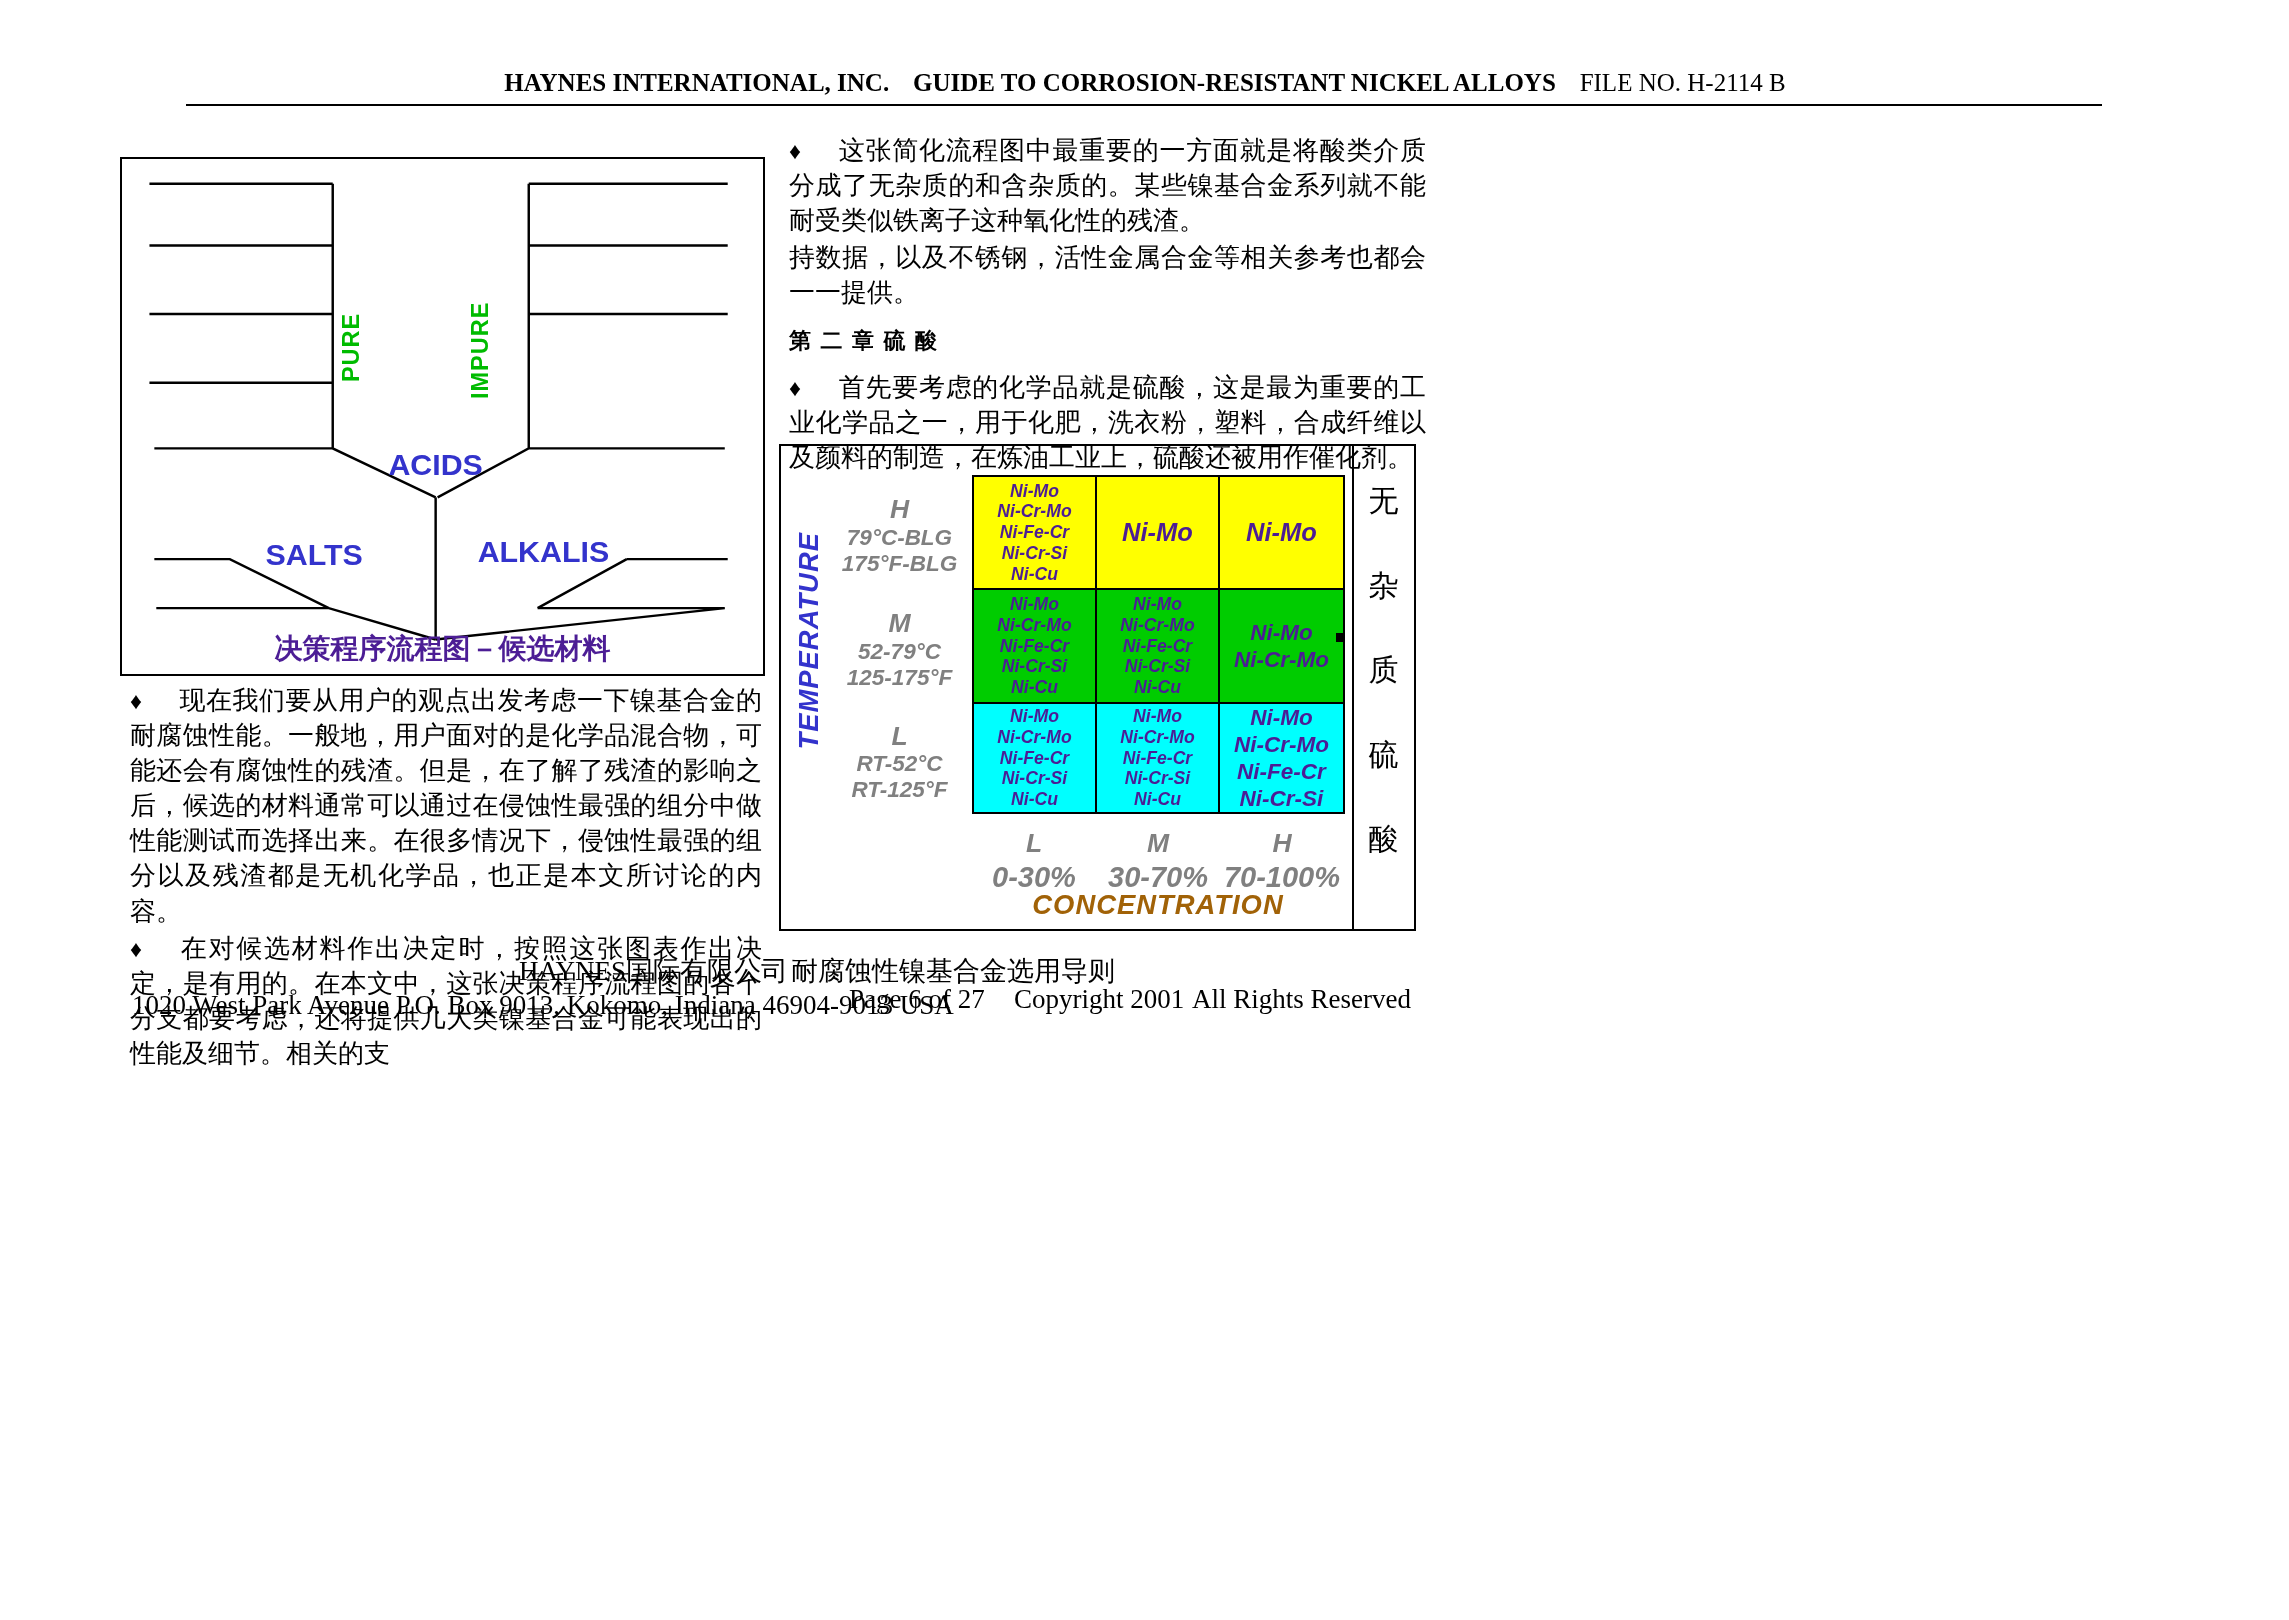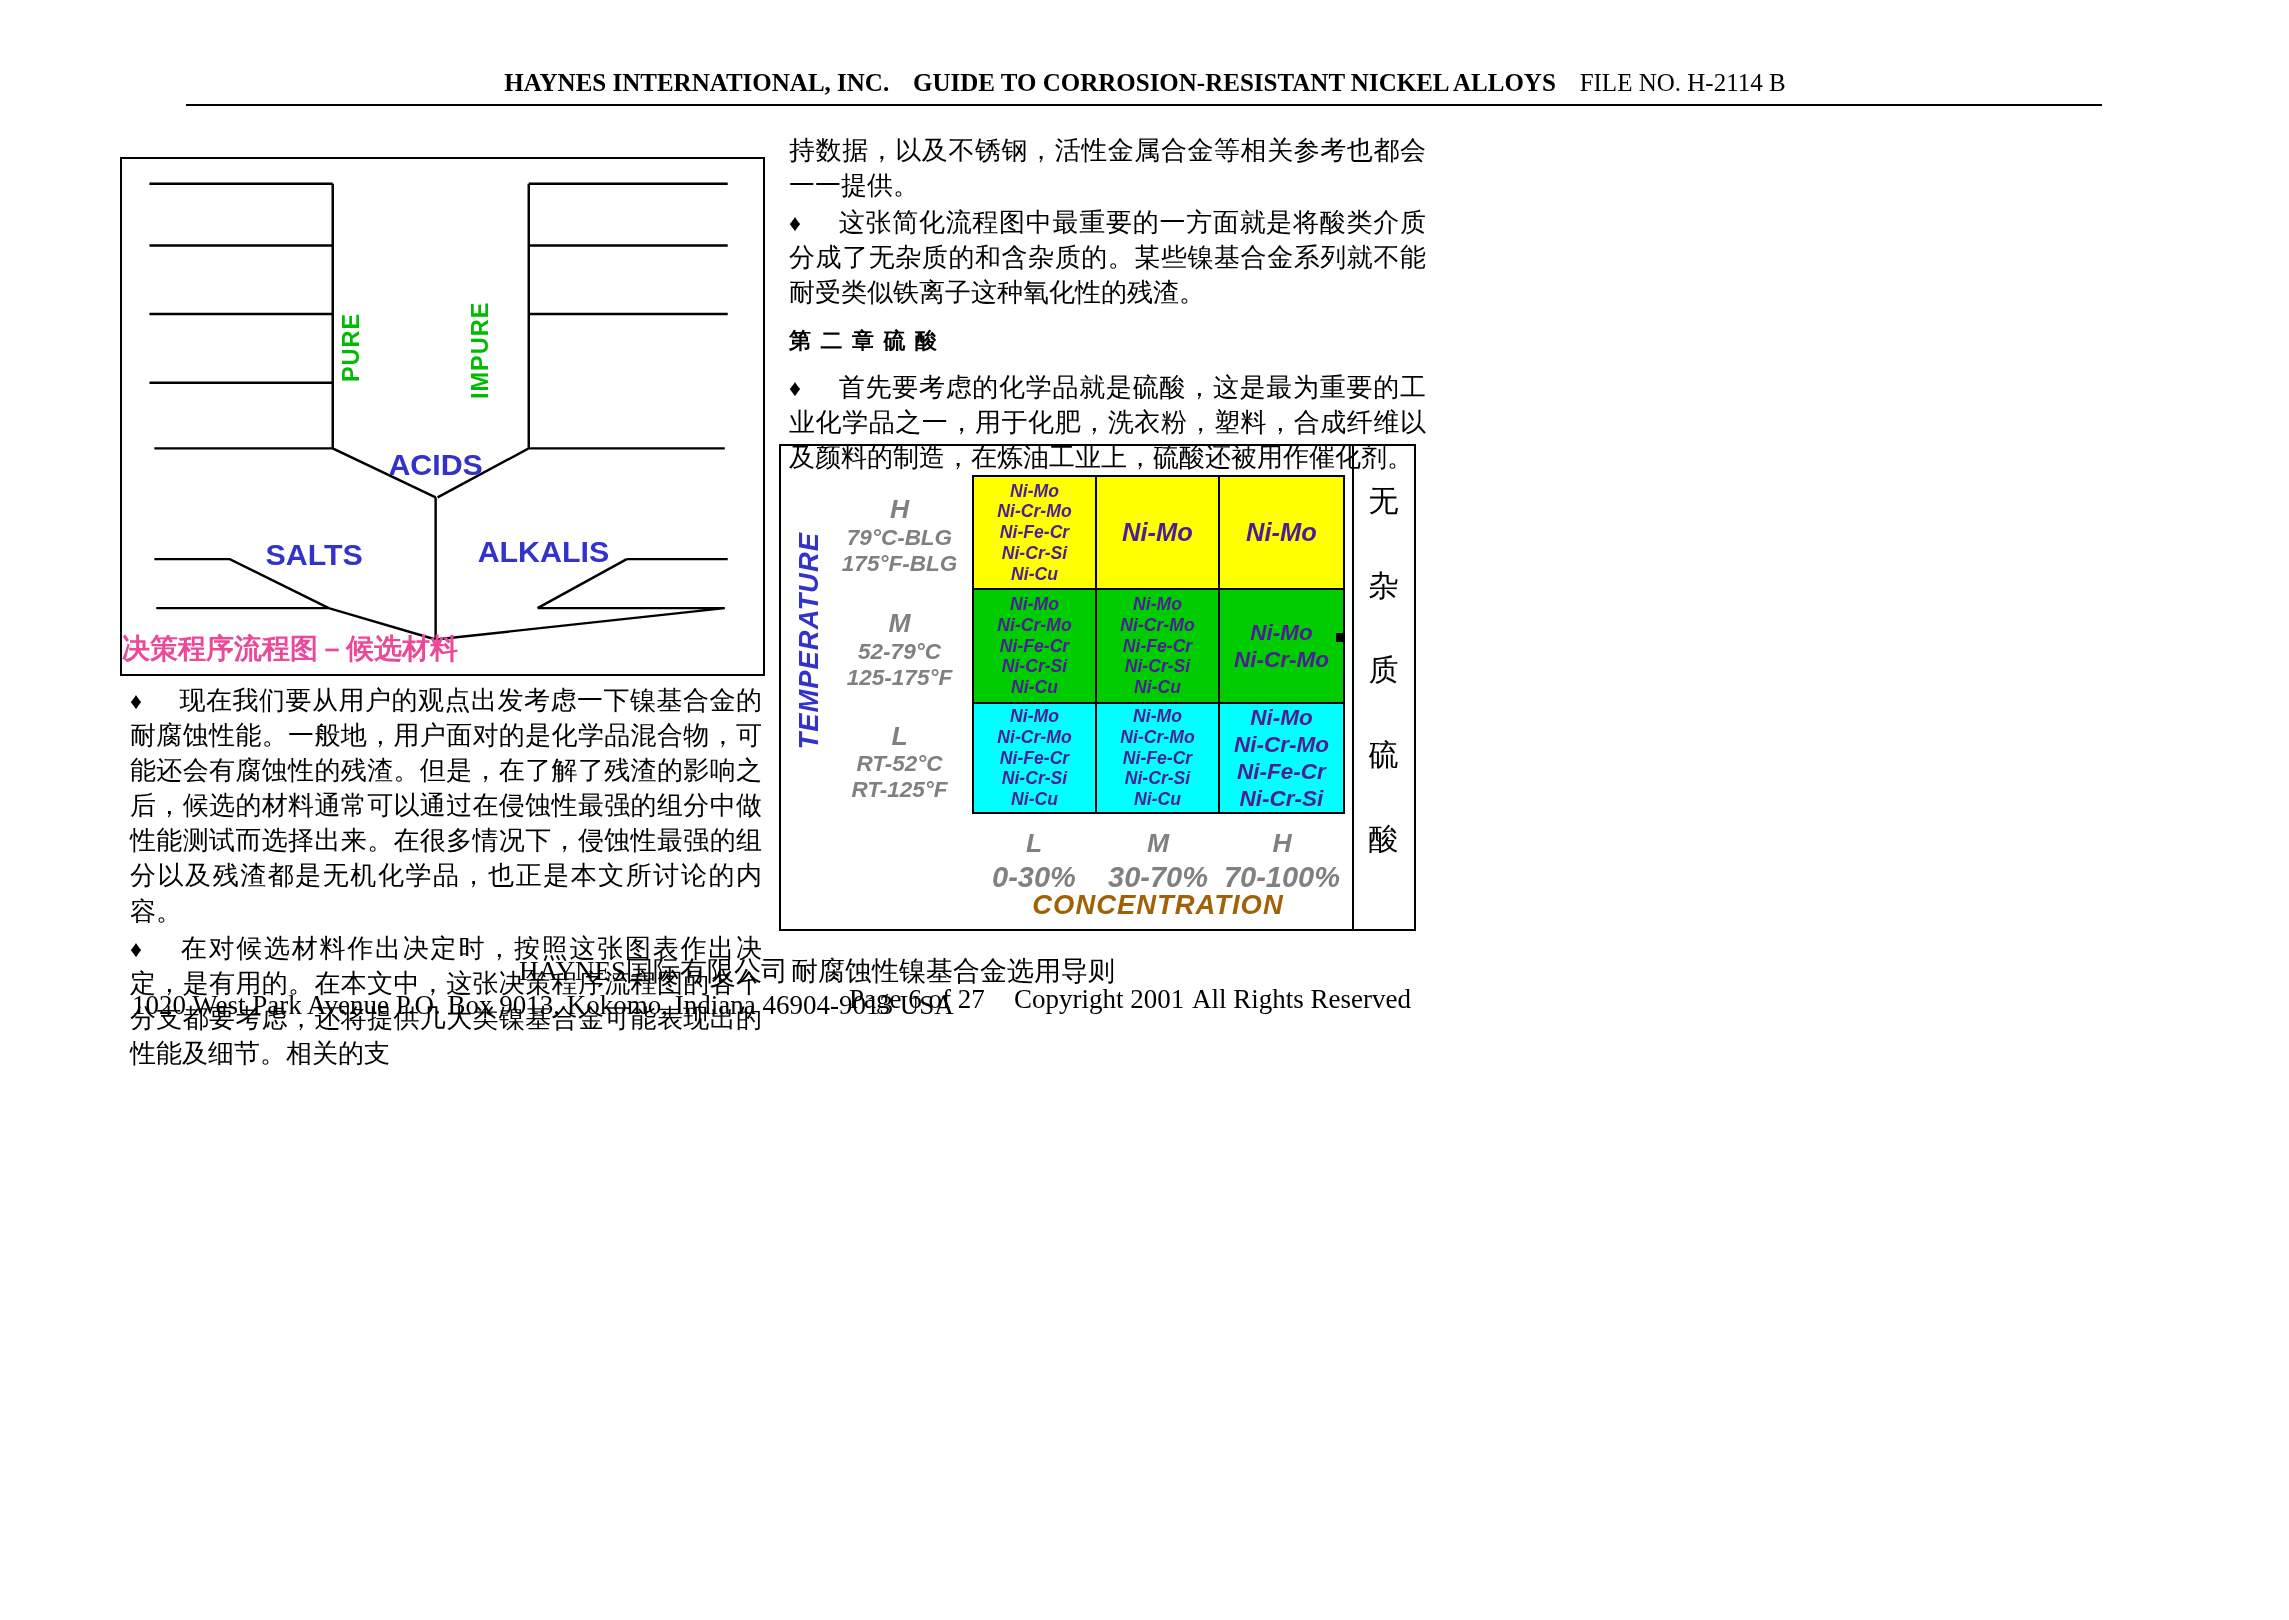--- a/index.html
+++ b/index.html
@@ -11,21 +11,21 @@
   .doc-header { position:absolute; top:69px; left:0; width:100%; text-align:center; font-size:25px; }
   .hdr-bold { font-weight:bold; margin:0 8.8px; }
   .hdr-normal { font-weight:normal; margin:0 8.8px; }
   .header-rule { position:absolute; top:104px; left:186px; width:1916px; border-top:2.5px solid #000; }
 
   
   .flowchart-box { position:absolute; left:120px; top:157px; width:645px; height:519px; border:2px solid #000; box-sizing:border-box; }
   .flowchart-svg { position:absolute; left:0; top:0; width:641px; height:516px; }
   .svg-green { fill:#00BB00; font-family:"Liberation Sans",sans-serif; font-weight:bold; font-size:24px; letter-spacing:1px; }
   .svg-blue  { fill:#3333CC; font-family:"Liberation Sans",sans-serif; font-weight:bold; font-size:31px; }
-  .flowchart-caption { position:absolute; left:0; right:0; bottom:5.9px; color:#ec4899; font-weight:bold; font-size:28px; }
+  .flowchart-caption { position:absolute; left:0; right:0; bottom:5.9px; text-align:center; color:#4c1d95; font-weight:bold; font-size:28px; }
 
   
   .left-col  { position:absolute; left:130px; top:683px;  width:632px; }
   .right-col { position:absolute; left:789px; top:133px; width:637px; }
   .para { font-size:26px; line-height:1.35; text-align:justify; margin:0 0 2px 0; }
   .bullet-marker { font-size:23.5px; margin-right:37px; }
   .chapter-heading { font-size:22px; font-weight:bold; margin:15.7px 0 13.7px 0; letter-spacing:2px; }
 
   
   .chart-box { position:absolute; left:779px; top:444px; width:637px; height:487px; border:2px solid #000; box-sizing:border-box; }
@@ -88,22 +88,22 @@
     </svg>
     <div class="flowchart-caption">决策程序流程图－候选材料</div>
   </div>
 
   <div class="left-col">
     <p class="para"><span class="bullet-marker">♦</span><span>现在我们要从用户的观点出发考虑一下镍基合金的耐腐蚀性能。一般地，用户面对的是化学品混合物，可能还会有腐蚀性的残渣。但是，在了解了残渣的影响之后，候选的材料通常可以通过在侵蚀性最强的组分中做性能测试而选择出来。在很多情况下，侵蚀性最强的组分以及残渣都是无机化学品，也正是本文所讨论的内容。</span></p>
     <p class="para"><span class="bullet-marker">♦</span><span>在对候选材料作出决定时，按照这张图表作出决定，是有用的。在本文中，这张决策程序流程图的各个分支都要考虑，还将提供几大类镍基合金可能表现出的性能及细节。相关的支</span></p>
   </div>
 
   <div class="right-col">
+    <p class="para"><span class="bullet-marker">♦</span><span>这张简化流程图中最重要的一方面就是将酸类介质分成了无杂质的和含杂质的。某些镍基合金系列就不能耐受类似铁离子这种氧化性的残渣。</span></p>
     <p class="para"><span>持数据，以及不锈钢，活性金属合金等相关参考也都会一一提供。</span></p>
-    <p class="para"><span class="bullet-marker">♦</span><span>这张简化流程图中最重要的一方面就是将酸类介质分成了无杂质的和含杂质的。某些镍基合金系列就不能耐受类似铁离子这种氧化性的残渣。</span></p>
     <div class="chapter-heading">第 二 章 硫  酸</div>
     <p class="para"><span class="bullet-marker">♦</span><span>首先要考虑的化学品就是硫酸，这是最为重要的工业化学品之一，用于化肥，洗衣粉，塑料，合成纤维以及颜料的制造，在炼油工业上，硫酸还被用作催化剂。</span></p>
   </div>
 
   <div class="chart-box">
     <div class="temp-label">TEMPERATURE</div>
 
     <div class="row-label" style="top:43px; height:93px;">
       <div class="lvl">H</div>
       <div class="rng">79°C-BLG</div>

